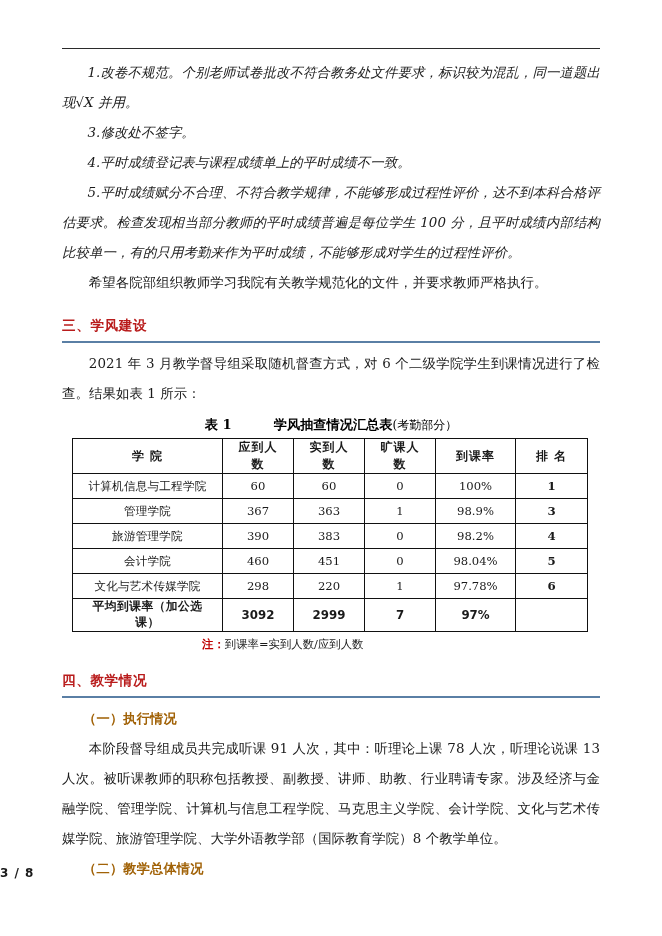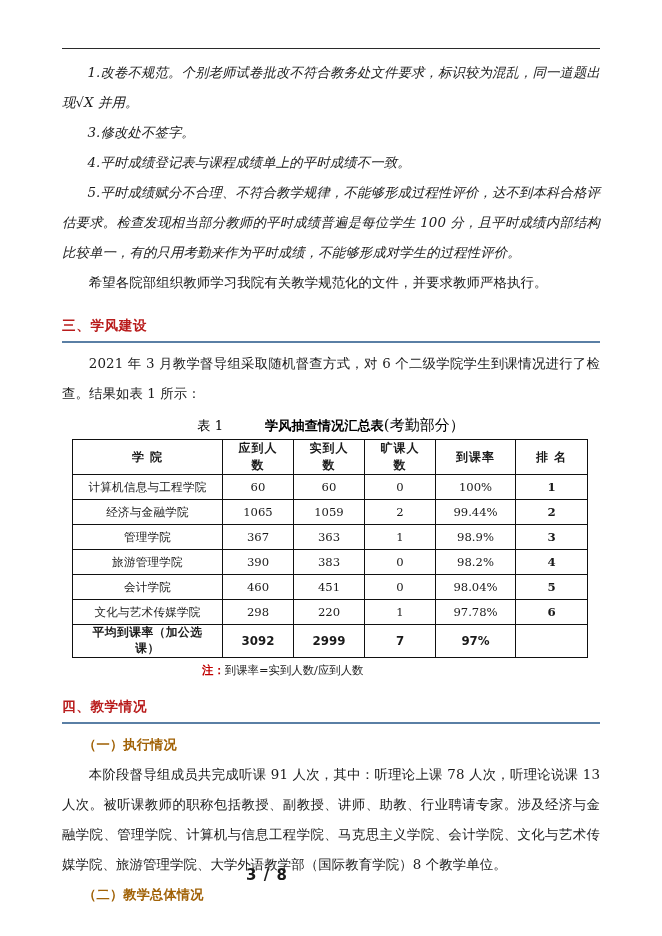--- a/index.html
+++ b/index.html
@@ -82,28 +82,28 @@
 
   
   .table-caption {
     margin: 6px 0 3px 0;
     text-align: center;
     font-size: 13.2px;
     line-height: 20px;
     font-family: "DejaVu Sans", "Liberation Sans", sans-serif;
   }
   .table-caption .cap-num {
-    font-weight: normal;
+    font-weight: bold;
     font-family: "DejaVu Serif", "Liberation Serif", serif;
     margin-right: 42px;
   }
   .table-caption .cap-main { font-weight: bold; }
   .table-caption .cap-sub {
     font-weight: normal;
-    font-size: 15px;
+    font-size: 12px;
     font-family: "DejaVu Serif", "Liberation Serif", serif;
   }
 
   
   table.data {
     border-collapse: collapse;
     width: 515px;
     margin: 0 0 0 10px;
     table-layout: fixed;
   }
@@ -158,22 +158,22 @@
     font-weight: bold;
     font-family: "DejaVu Sans", "Liberation Sans", sans-serif;
   }
 
   
   .footer {
     position: absolute;
     left: 0;
     top: 866px;
     width: 534px;
-    text-align: center;
-    font-size: 15px;
+    text-align: left;
+    font-size: 12px;
     font-weight: bold;
     font-family: "DejaVu Sans", "Liberation Sans", sans-serif;
     color: #1a1a1a;
     letter-spacing: 1px;
   }
 </style>
 </head>
 <body>
 
 <div class="page">
@@ -218,28 +218,20 @@
         <tbody>
           <tr>
             <td class="college">计算机信息与工程学院</td>
             <td>60</td>
             <td>60</td>
             <td>0</td>
             <td>100%</td>
             <td class="rank">1</td>
           </tr>
           <tr>
-            <td class="college">经济与金融学院</td>
-            <td>1065</td>
-            <td>1059</td>
-            <td>2</td>
-            <td>99.44%</td>
-            <td class="rank">2</td>
-          </tr>
-          <tr>
             <td class="college">管理学院</td>
             <td>367</td>
             <td>363</td>
             <td>1</td>
             <td>98.9%</td>
             <td class="rank">3</td>
           </tr>
           <tr>
             <td class="college">旅游管理学院</td>
             <td>390</td>

